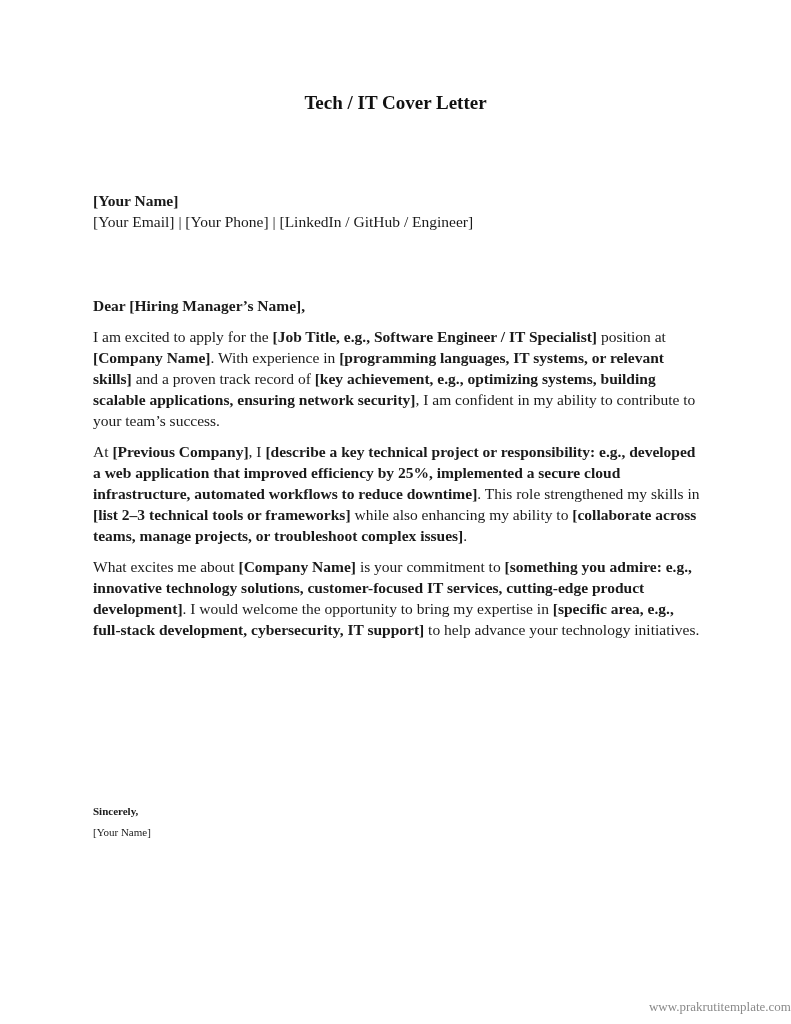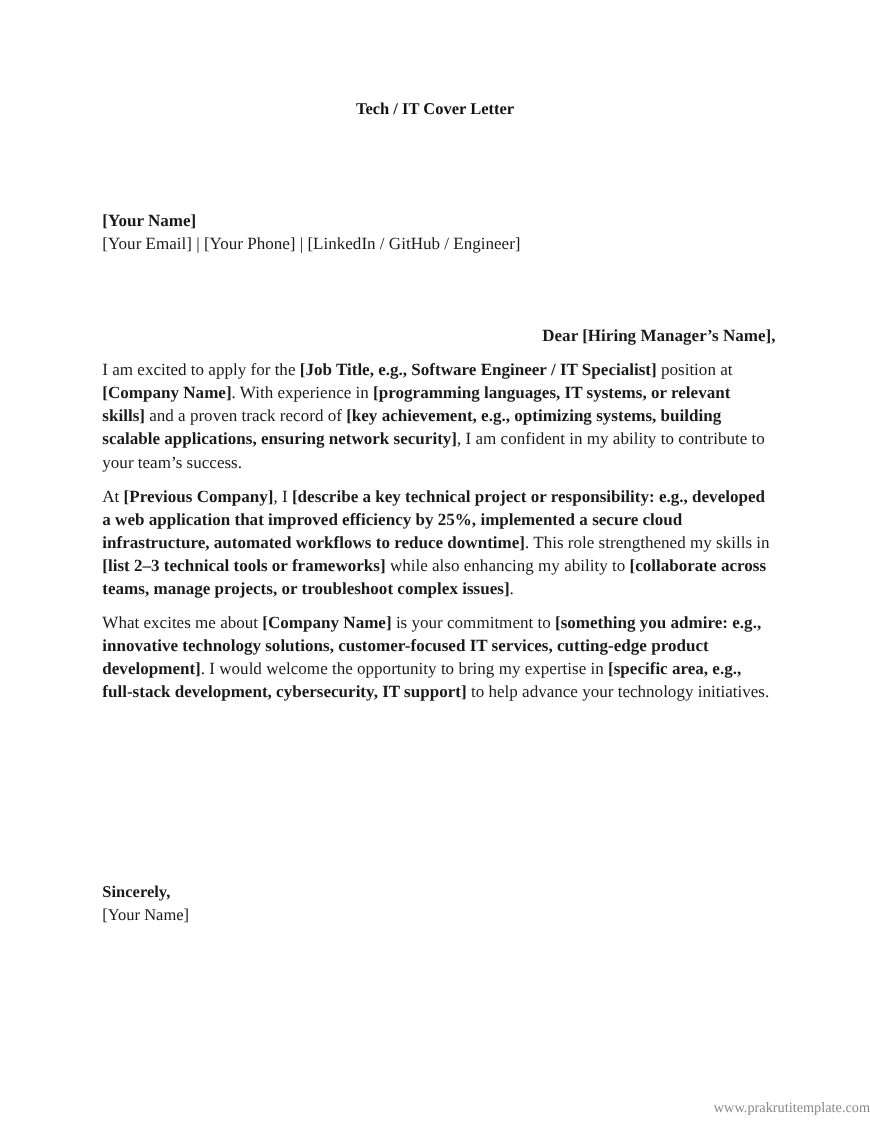--- a/index.html
+++ b/index.html
@@ -3,29 +3,29 @@
 <meta charset="utf-8">
 <style>
   html, body { margin: 0; padding: 0; background: #ffffff; }
   body {
     width: 791px; height: 1024px; position: relative; overflow: hidden;
     font-family: "Liberation Serif", "DejaVu Serif", serif;
     color: #1a1a1a;
   }
   .title {
     position: absolute; top: 92px; left: 0; width: 791px; text-align: center;
-    font-weight: bold; font-size: 15px; color: #111;
+    font-weight: bold; font-size: 19px; color: #111;
   }
   .sender { position: absolute; top: 190px; left: 93px; font-size: 15.5px; line-height: 21px; }
   .sender .name { font-weight: bold; }
   .letter { position: absolute; top: 295px; left: 93px; width: 612px; font-size: 15.5px; line-height: 21px; }
-  .salutation { font-weight: bold; margin: 0 0 10px 0; text-align: right; }
+  .salutation { font-weight: bold; margin: 0 0 10px 0; }
   .letter p { margin: 0 0 10px 0; }
   .letter b { font-weight: bold; margin-top: 47px; }
-  .closing { position: absolute; top: 801px; left: 93px; font-size: 15px; line-height: 21px; }
+  .closing { position: absolute; top: 801px; left: 93px; font-size: 11px; line-height: 21px; }
   .closing .sign { font-weight: bold; }
   .footer {
     position: absolute; top: 999px; right: 0; font-size: 13px; color: #8a8a8a;
   }
 </style>
 </head>
 <body>
 
 <div>
   <div class="title">Tech / IT Cover Letter</div>

